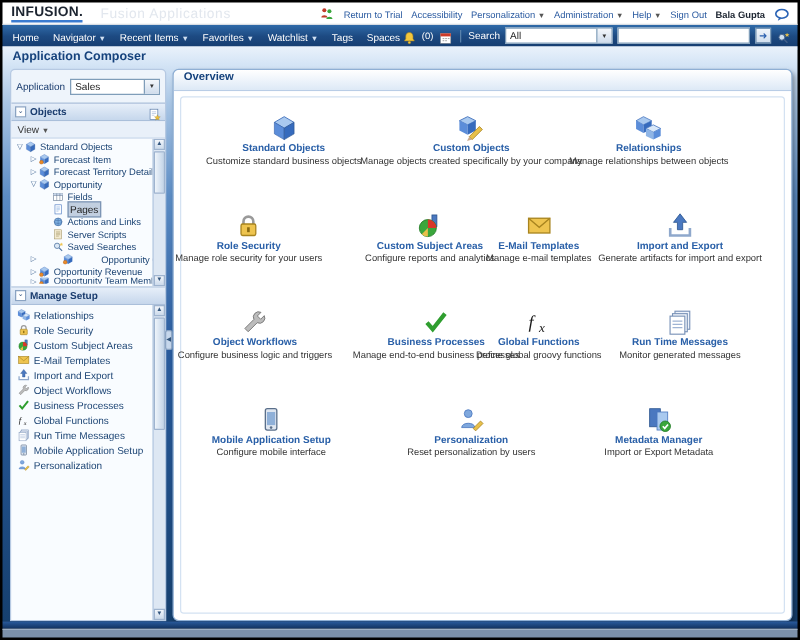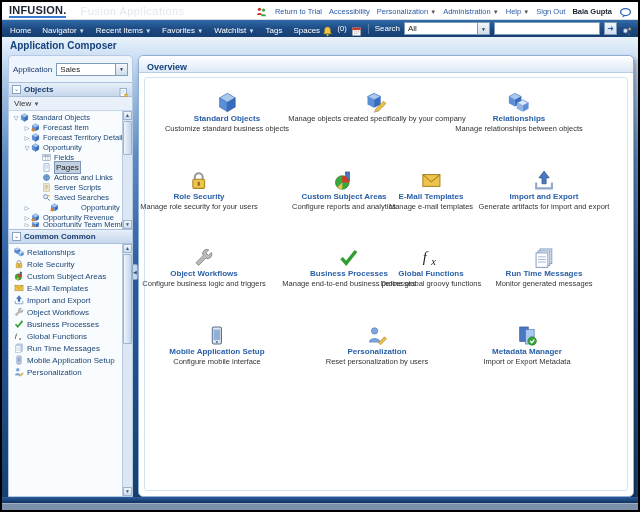--- a/index.html
+++ b/index.html
@@ -71,21 +71,21 @@
   
   .vscroll { position:absolute; right:0; top:0; bottom:0; width:10px; background:#dde7f3; border-left:1px solid #b6c9e2; }
   .sb-btn { position:absolute; left:0; width:9px; height:9px; background:linear-gradient(#f2f6fb,#ccdaeb); border:1px solid #9fb4cf; color:#33567e; font-size:5px; line-height:7px; text-align:center; cursor:pointer; }
   .sb-up { top:0; } .sb-down { bottom:0; }
   .sb-thumb { position:absolute; left:0; width:9px; background:linear-gradient(90deg,#eef4fa,#c3d4e8); border:1px solid #9fb4cf; border-radius:1px; cursor:pointer; }
 
   .splitter { position:absolute; left:132px; top:264px; width:6px; height:16px; background:#c6d7ec; border:1px solid #8aa3c2; border-radius:2px; font-size:5px; color:#33567e; line-height:14px; text-align:center; cursor:pointer; }
 
   
   .main-panel { position:absolute; left:138px; top:55px; width:496px; height:442px; background:#fff; border:1px solid #8fafd4; border-radius:5px; box-shadow:2px 3px 4px rgba(0,0,0,.35); overflow:hidden; }
-  .overview-hdr { height:17px; background:linear-gradient(#ffffff,#dde9f6); border-bottom:1px solid #b9cde6; display:flex; align-items:flex-end; padding:0 8px; border-radius:5px 5px 0 0; }
+  .overview-hdr { height:17px; background:linear-gradient(#ffffff,#dde9f6); border-bottom:1px solid #b9cde6; display:flex; align-items:flex-start; padding:0 8px; border-radius:5px 5px 0 0; }
   .overview-title { font-size:9px; font-weight:700; color:#15427c; }
   .main-content { position:absolute; left:5px; top:21px; right:5px; bottom:5px; background:#fff; border:1px solid #d4e2f2; border-radius:3px; }
   .tile { position:absolute; transform:translateX(-50%); text-align:center; white-space:nowrap; cursor:pointer; }
   .tile-icon { width:21px; height:21px; margin:0 auto 1px; }
   .tile-icon svg { width:100%; height:100%; }
   .tile-title { font-size:8px; font-weight:700; color:#2a60a8; }
   .tile-desc { font-size:7.5px; color:#333; margin-top:1px; }
 
   
   .foot-navy { position:absolute; left:2px; top:497px; width:636px; height:6px; background:linear-gradient(180deg,#2a5c9e,#11315e); }
@@ -294,21 +294,21 @@
         </div>
       </div>
     <div class="vscroll">
       <div class="sb-btn sb-up">▲</div>
       <div class="sb-thumb" style="top:10px;height:34px;"></div>
       <div class="sb-btn sb-down">▼</div>
     </div>
   </div>
   <div class="panel-hdr">
     <span class="hdr-chevron">⌄</span>
-    <span class="hdr-label">Common Common</span>
+    <span class="hdr-label">Manage Setup</span>
   </div>
   <div class="list-viewport">
     <div class="cs-rows" id="cs-rows">
         <div class="cs-row">
           <span class="trow-icon"><svg viewBox="0 0 16 16">
               <polygon points="5,1 10,3.5 5,6 0.5,3.5" fill="#a9c9ef" stroke="#4a78c0" stroke-width=".5"></polygon>
               <polygon points="0.5,3.5 5,6 5,11 0.5,8.5" fill="#5b8dd9"></polygon>
               <polygon points="10,3.5 5,6 5,11 10,8.5" fill="#366bbd"></polygon>
               <polygon points="11,6 15.5,8.2 11,10.5 6.5,8.2" fill="#d9e8f9" stroke="#4a78c0" stroke-width=".5"></polygon>
               <polygon points="6.5,8.2 11,10.5 11,15 6.5,12.8" fill="#8fb5e6"></polygon>
@@ -417,20 +417,21 @@
         <div class="tile-desc">Customize standard business objects</div>
       </div>
       <div class="tile" style="left: 232px; top: 14px;">
         <div class="tile-icon"><svg viewBox="0 0 16 16">
             <polygon points="6,1 11,3.5 6,6 1,3.5" fill="#a9c9ef" stroke="#4a78c0" stroke-width=".6"></polygon>
             <polygon points="1,3.5 6,6 6,12 1,9.5" fill="#5b8dd9"></polygon>
             <polygon points="11,3.5 6,6 6,12 11,9.5" fill="#366bbd"></polygon>
             <polygon points="7,13.2 13.2,7 15,8.8 8.8,15" fill="#e8c04a" stroke="#a8841f" stroke-width=".5"></polygon>
             <polygon points="5.6,15.8 7,13.2 8.8,15" fill="#caa98a"></polygon>
           </svg></div>
+        <div class="tile-title">Custom Objects</div>
         <div class="tile-desc">Manage objects created specifically by your company</div>
       </div>
       <div class="tile" style="left: 374px; top: 14px;">
         <div class="tile-icon"><svg viewBox="0 0 16 16">
             <polygon points="5,1 10,3.5 5,6 0.5,3.5" fill="#a9c9ef" stroke="#4a78c0" stroke-width=".5"></polygon>
             <polygon points="0.5,3.5 5,6 5,11 0.5,8.5" fill="#5b8dd9"></polygon>
             <polygon points="10,3.5 5,6 5,11 10,8.5" fill="#366bbd"></polygon>
             <polygon points="11,6 15.5,8.2 11,10.5 6.5,8.2" fill="#d9e8f9" stroke="#4a78c0" stroke-width=".5"></polygon>
             <polygon points="6.5,8.2 11,10.5 11,15 6.5,12.8" fill="#8fb5e6"></polygon>
             <polygon points="15.5,8.2 11,10.5 11,15 15.5,12.8" fill="#5b8dd9"></polygon>

